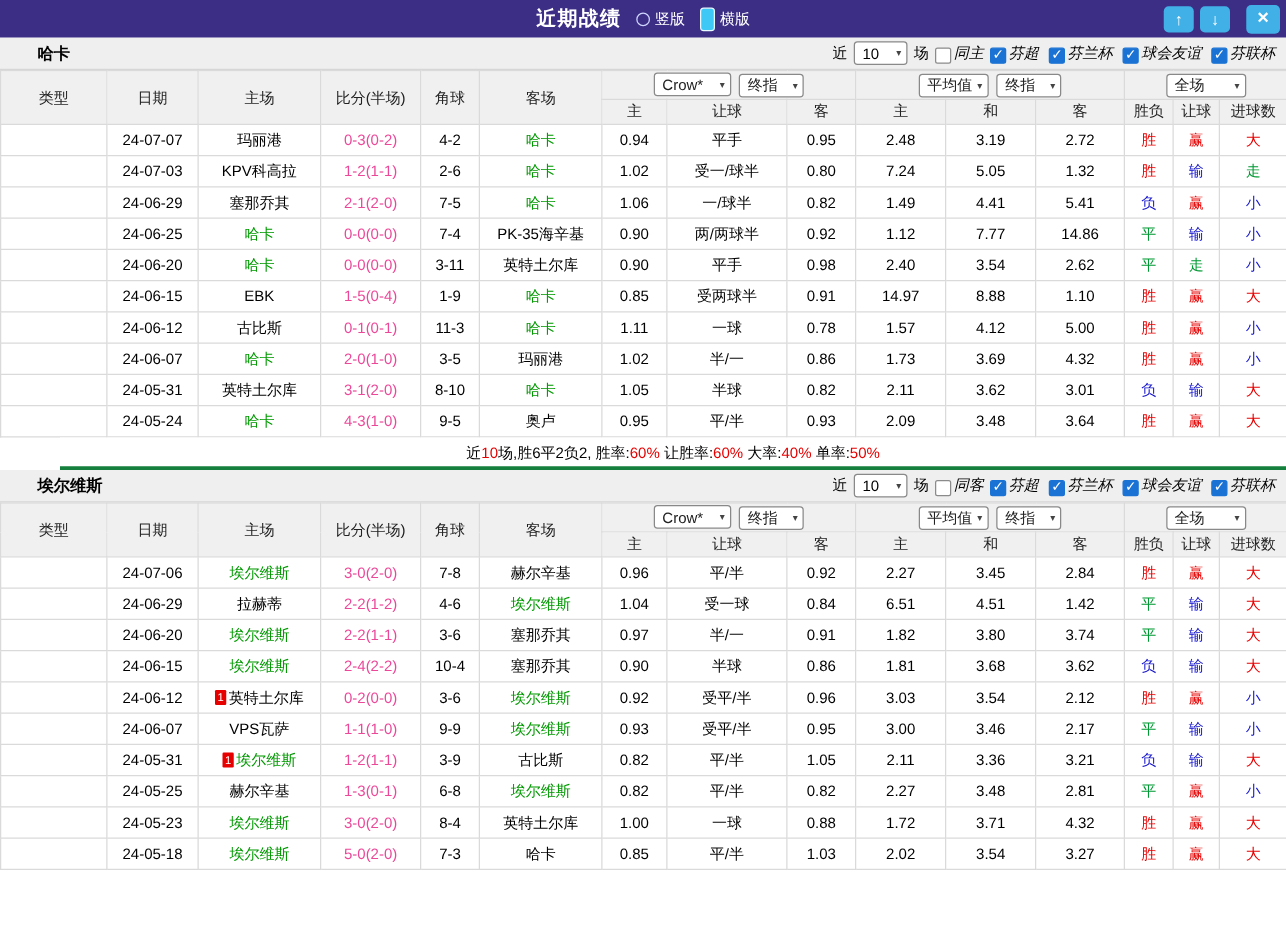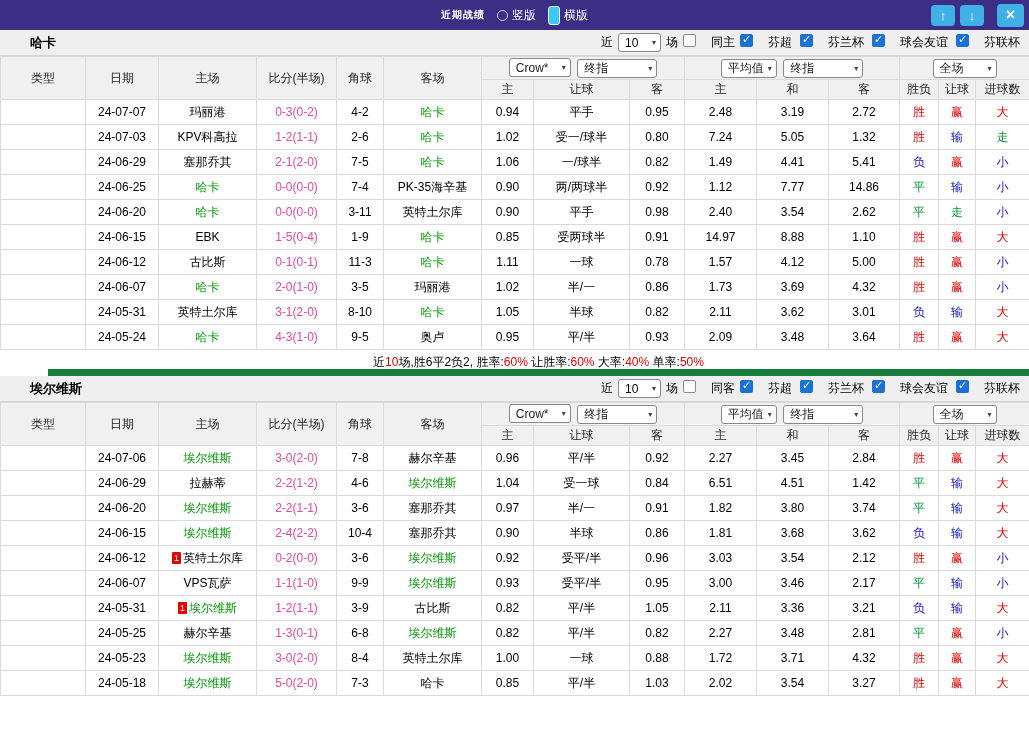--- a/index.html
+++ b/index.html
@@ -4,64 +4,64 @@
 <style>
   * { box-sizing: border-box; }
   html,body { margin:0; padding:0; }
   body {
     width:1029px; background:#fff; color:#000;
     font-family:"Liberation Sans","DejaVu Sans",sans-serif; font-size:12px;
   }
   
   .titlebar { position:relative; height:30px; background:#3d2e85; display:flex; align-items:center; justify-content:center; }
   .tb-center { display:flex; align-items:center; gap:12px; color:#fff; }
-  .title { font-size:10px; font-weight:bold; letter-spacing:1px; }
+  .title { font-size:16px; font-weight:bold; letter-spacing:1px; }
   .radio-item { display:inline-flex; align-items:center; gap:4px; cursor:pointer; font-size:12px; }
   .radio { width:11px; height:11px; border-radius:50%; border:1px solid #cfd6ff; background:transparent; display:inline-block; }
   .radio.sel { background:#3ec8f5; border-color:#e8f9ff; }
   .tb-buttons { position:absolute; right:5px; top:0; height:30px; display:flex; align-items:center; gap:5px; }
   .tbtn { width:24px; height:21px; border:none; border-radius:4px; background:#41b0e6; color:#fff;
           font-size:13px; font-weight:bold; line-height:1; cursor:pointer; padding:0; }
   .tbtn-close { width:27px; height:23px; font-size:16px; margin-left:8px; }
   
   .sec-head { height:26px; background:#efefef; border-bottom:1px solid #d6d6d6;
               display:flex; align-items:center; justify-content:space-between; padding:0 9px 0 30px; }
   .team { font-weight:bold; font-size:13px; }
   .filters { display:flex; align-items:center; gap:5px; }
   .league-list { display:inline-flex; align-items:center; gap:8px; }
-  .cb-item { display:inline-flex; align-items:flex-start; gap:15px; cursor:pointer; }
+  .cb-item { display:inline-flex; align-items:flex-end; gap:2px; cursor:pointer;font-style:italic; }
   .cb { width:13px; height:13px; border:1px solid #8b8b8b; border-radius:2px; background:#fff; position:relative; display:inline-block; }
   .cb.checked { background:#1a73d4; border-color:#1a73d4; }
   .cb.checked::after { content:"✓"; position:absolute; left:1px; top:-2px; font-size:11px; font-weight:bold; color:#fff; }
   .sel { display:inline-flex; align-items:center; justify-content:space-between; height:19px;
          border:1px solid #898989; border-radius:3px; background:#fff; padding:0 4px 0 6px; cursor:pointer; }
   .arw { font-size:8px; color:#444; margin-left:4px; }
   .sel-count { width:43px; }
   .sel-company { width:62px; }
-  .sel-final { width:80px; margin-left:3px;text-align:right; }
+  .sel-final { width:52px; margin-left:3px;text-align:right; }
   .sel-avg { width:56px; }
   .sel-scope { width:64px; }
   
   table.grid { width:1029px; border-collapse:collapse; table-layout:fixed; }
   .grid th, .grid td { border:1px solid #dadada; text-align:center; padding:0; white-space:nowrap; overflow:hidden;
                        font-size:12px; font-weight:normal; }
   .grid thead th { background:#f0f0f0; color:#222; }
   .hr1 th { height:23px; }
   .hr2 th { height:20px; }
   .grid tbody td { height:25px; background:#fff; }
   td.t-super { background:#1c5cbe; color:#fff; }
   td.t-cup   { background:#49a0d8; color:#fff; }
   .team-green { color:#009900; }
   .score { color:#ec4899; }
   .res-r { color:#e60000; }
   .res-g { color:#009933; }
   .res-b { color:#1414cc; }
   .rc { display:inline-block; min-width:9px; height:12px; line-height:12px; padding:0 1px; margin-right:2px;
         background:#e60000; color:#fff; font-size:9px; border-radius:1px; vertical-align:1px; }
-  .summary { height:26px; line-height:25px; text-align:center; border-bottom:7px solid #15803d; background:#fff;margin-left:48px; }
+  .summary { height:26px; line-height:25px; text-align:center; border-bottom:3px solid #15803d; background:#fff;margin-left:48px; }
   .summary .red { color:#e60000; }
 </style>
 </head>
 <body>
 
 <div class="titlebar">
   <div class="tb-center">
     <span class="title">近期战绩</span>
     <label class="radio-item">
       <span class="radio"></span>

